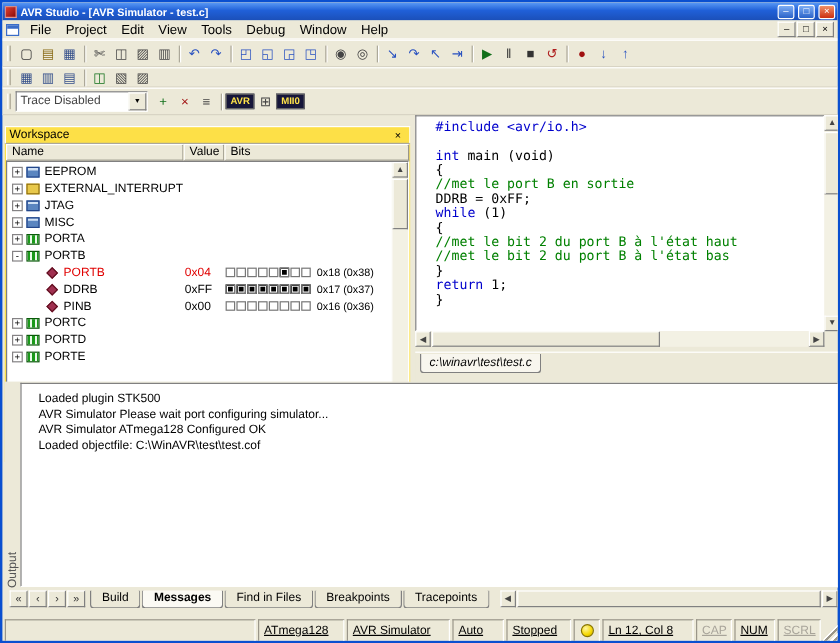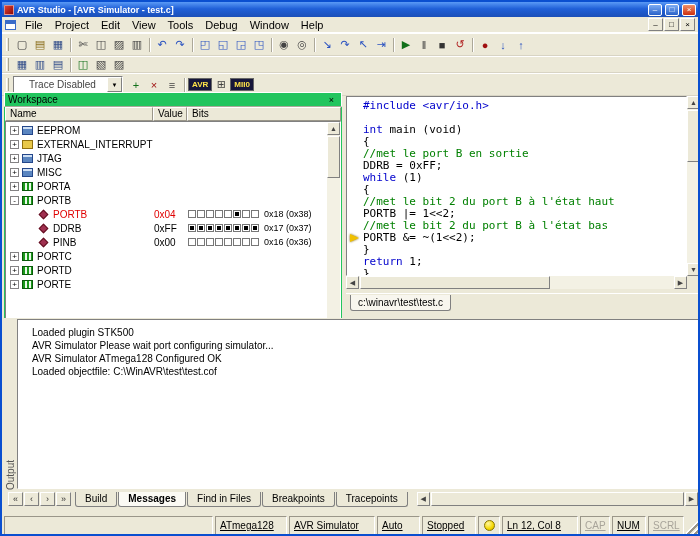--- a/index.html
+++ b/index.html
@@ -23,24 +23,24 @@
   
   .toolbar{position:absolute;left:0;right:0;background:#ECE9D8;display:flex;align-items:center;padding-left:2px;border-top:1px solid #fff;border-bottom:1px solid #d8d4c4;}
   #tb1{top:31px;height:23px;}
   #tb2{top:54px;height:17px;}
   #tb3{top:71px;height:23px;}
   .tb-grip{width:3px;height:13px;border-left:1px solid #fff;border-right:1px solid #a8a491;margin:0 4px 0 2px;flex:none;}
   .tb-btn{width:18px;height:17px;display:flex;align-items:center;justify-content:center;font-size:11px;color:#333;flex:none;}
   .tb-sep{width:1px;height:14px;background:#aca899;box-shadow:1px 0 0 #fff;margin:0 3px;flex:none;}
   .tb-badge{width:auto;min-width:20px;padding:0 3px;height:13px;background:#16163a;border:1px solid #666;color:#ffe34a;font-size:8px;font-weight:bold;line-height:11px;}
   .combo{display:flex;align-items:center;width:110px;height:17px;background:#fff;border:1px solid;border-color:#808080 #fff #fff #808080;margin-right:4px;flex:none;}
-  .combo-text{flex:1;font-size:10px;color:#444;padding:0 15px;white-space:nowrap;overflow:hidden;}
+  .combo-text{flex:1;font-size:10px;color:#444;padding:0 3px;white-space:nowrap;overflow:hidden;}
   .combo-btn{width:15px;height:15px;background:#ECE9D8;border:1px solid;border-color:#fff #808080 #808080 #fff;font-size:6px;display:flex;align-items:center;justify-content:center;}
   
-  .workspace{position:absolute;left:2px;top:90px;width:338px;height:280px;background:#22c55e;}
+  .workspace{position:absolute;left:2px;top:103px;width:338px;height:280px;background:#fde047;}
   .ws-header{position:absolute;left:0;top:0;right:0;height:15px;display:flex;align-items:center;font-size:10px;padding:0 3px;border:1px solid #fff;border-bottom-color:#aca899;}
   .ws-title{flex:1;}
   .ws-close{width:13px;height:12px;font-size:9px;line-height:10px;text-align:center;border:1px solid transparent;}
   .ws-cols{position:absolute;left:1px;top:15px;right:1px;height:14px;font-size:10px;}
   .col{position:absolute;top:0;bottom:0;background:#ECE9D8;border:1px solid;border-color:#fff #9a9689 #9a9689 #fff;padding:0 4px;line-height:12px;overflow:hidden;}
   .ws-tree{position:absolute;left:1px;right:1px;top:29px;bottom:17px;background:#fff;border:1px solid;border-color:#808080 #fff #fff #808080;overflow:hidden;}
   .tree-rows{position:absolute;left:0;top:1px;right:14px;}
   .t-row{height:14px;display:flex;align-items:center;position:relative;font-size:10px;white-space:nowrap;}
   .t-indent{flex:none;height:1px;}
   .t-exp{width:9px;height:9px;flex:none;border:1px solid #848284;background:#fff;font-size:8px;line-height:7px;text-align:center;margin-right:3px;color:#000;}
@@ -71,21 +71,21 @@
   .editor{position:absolute;left:344px;top:94px;width:354px;height:222px;background:#ECE9D8;}
   .code-area{position:absolute;left:0;top:0;width:341px;height:180px;background:#fff;border:1px solid;border-color:#808080 #fff #fff #808080;overflow:hidden;
     font-family:"DejaVu Sans Mono","Liberation Mono",monospace;font-size:11px;}
   .code-lines{position:absolute;left:0;top:3px;right:0;}
   .code-line{height:12px;line-height:12px;white-space:pre;padding-left:16px;position:relative;}
   .c-k{color:#0000cc;} .c-c{color:#008000;} .c-p{color:#000;}
   .exec-arrow{position:absolute;left:3px;top:2px;width:0;height:0;border-top:4px solid transparent;border-bottom:4px solid transparent;border-left:9px solid #f0c000;filter:drop-shadow(0 0 1px #7a6000);}
   .ed-vscroll{position:absolute;left:341px;top:0;width:13px;height:180px;background:#f3f1e4;}
   .ed-hscroll{left:0;top:180px;width:341px;height:13px;}
   .ed-tabstrip{position:absolute;left:0;top:197px;right:0;height:19px;display:flex;align-items:flex-start;gap:2px;padding:1px 0 0 4px;border-top:1px solid #fff;}
-  .ed-tab{font-size:10px;padding:2px 7px;border:1px solid #808080;border-top:none;background:#f8f6ee;border-radius:0 0 3px 3px;white-space:nowrap;}
+  .ed-tab{font-size:10px;padding:2px 7px;border:1px solid #808080;border-top:none;background:#f8f6ee;border-radius:0 0 3px 3px;white-space:nowrap;font-style:italic;}
   
   .output{position:absolute;left:2px;top:316px;width:696px;height:172px;background:#ECE9D8;}
   .out-side{position:absolute;left:0;top:0;width:13px;height:100%;display:flex;justify-content:center;}
   .out-side span{writing-mode:vertical-rl;transform:rotate(180deg);font-size:10px;color:#555;margin-top:2px;}
   .out-area{position:absolute;left:13px;top:1px;right:1px;bottom:1px;background:#fff;border:1px solid;border-color:#808080 #fff #fff #808080;padding:6px 4px 0 14px;font-size:10px;overflow:hidden;}
   .out-line{height:13px;line-height:13px;white-space:nowrap;}
   
   .outtabs{position:absolute;left:2px;top:488px;width:696px;height:23px;display:flex;align-items:flex-start;gap:1px;padding:2px 0 0 4px;}
   .nav-btn{width:15px;height:14px;background:#ECE9D8;border:1px solid;border-color:#fff #808080 #808080 #fff;font-size:9px;line-height:12px;text-align:center;color:#333;flex:none;}
   .out-tab{font-size:10px;padding:1px 9px 2px;border:1px solid #808080;border-top:none;background:#ECE9D8;border-radius:0 0 3px 3px;white-space:nowrap;flex:none;}
@@ -349,23 +349,21 @@
       <div class="code-lines" id="code-lines">
           <div class="code-line"><span><span class="c-k">#include &lt;avr/io.h&gt;</span></span></div>
           <div class="code-line"><span>&nbsp;</span></div>
           <div class="code-line"><span><span class="c-k">int</span><span class="c-p"> main (void)</span></span></div>
           <div class="code-line"><span><span class="c-p">{</span></span></div>
           <div class="code-line"><span><span class="c-c">//met le port B en sortie</span></span></div>
           <div class="code-line"><span><span class="c-p">DDRB = 0xFF;</span></span></div>
           <div class="code-line"><span><span class="c-k">while</span><span class="c-p"> (1)</span></span></div>
           <div class="code-line"><span><span class="c-p">{</span></span></div>
           <div class="code-line"><span><span class="c-c">//met le bit 2 du port B à l'état haut</span></span></div>
-          <div class="code-line"><span><span class="c-p">PORTB |= 1&lt;&lt;2;</span></span></div>
           <div class="code-line"><span><span class="c-c">//met le bit 2 du port B à l'état bas</span></span></div>
-          <div class="code-line"><span class="exec-arrow"></span><span><span class="c-p">PORTB &amp;= ~(1&lt;&lt;2);</span></span></div>
           <div class="code-line"><span><span class="c-p">}</span></span></div>
           <div class="code-line"><span><span class="c-k">return</span><span class="c-p"> 1;</span></span></div>
           <div class="code-line"><span><span class="c-p">}</span></span></div>
         </div>
     </div>
     <div class="ed-vscroll">
       <span class="sb-btn" style="top:0;left:0">▲</span>
       <span class="sb-thumb" style="left:0;right:0;top:14px;height:52px"></span>
       <span class="sb-btn" style="bottom:0;left:0">▼</span>
     </div>

